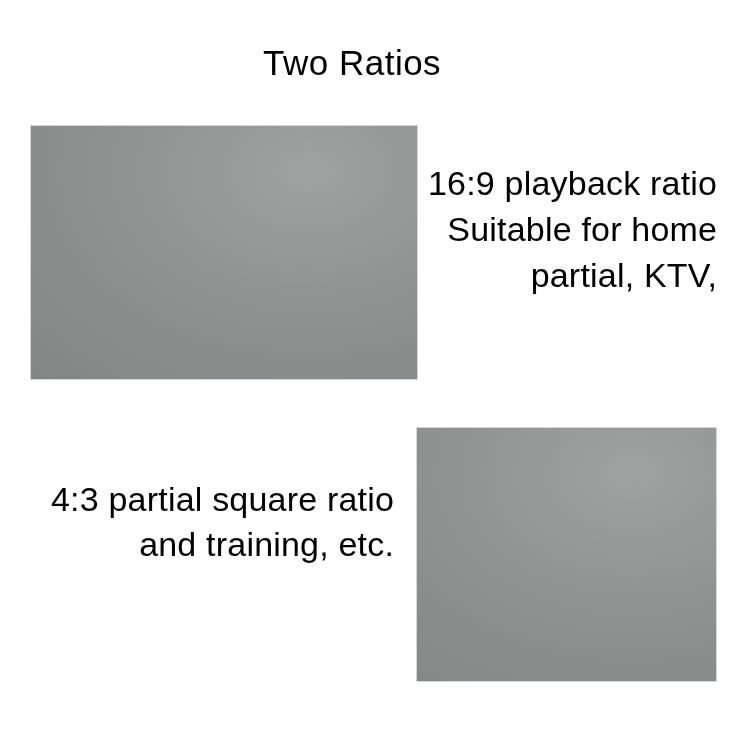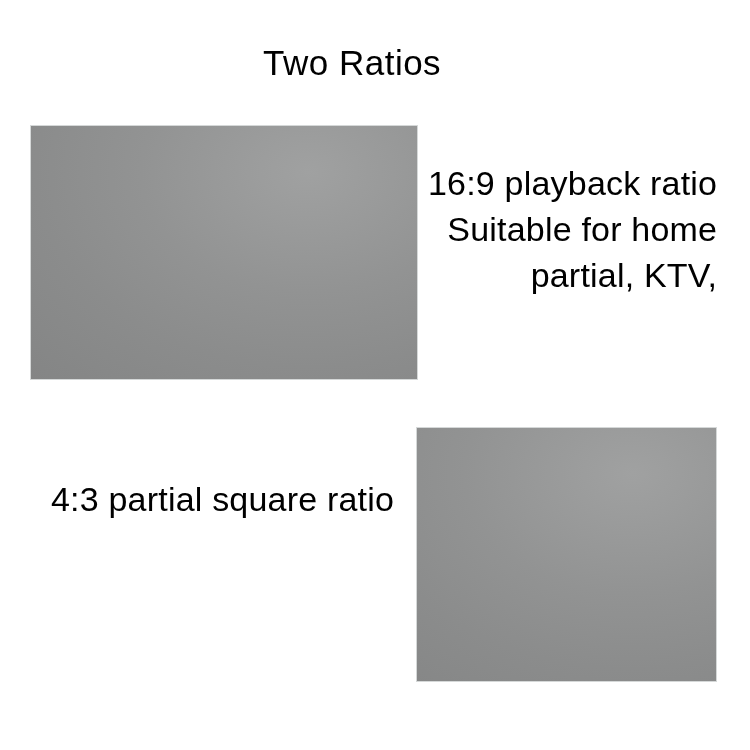--- a/index.html
+++ b/index.html
@@ -77,15 +77,16 @@
   <div class="desc wide-desc">
     <div>16:9 playback ratio</div>
     <div>Suitable for home</div>
     <div>partial, KTV,</div>
   </div>
 
   <div class="screen square"></div>
 
   <div class="desc square-desc">
     <div>4:3 partial square ratio</div>
+    <div>and training, etc.</div>
   </div>
 
 </div>
 
 </body></html>

